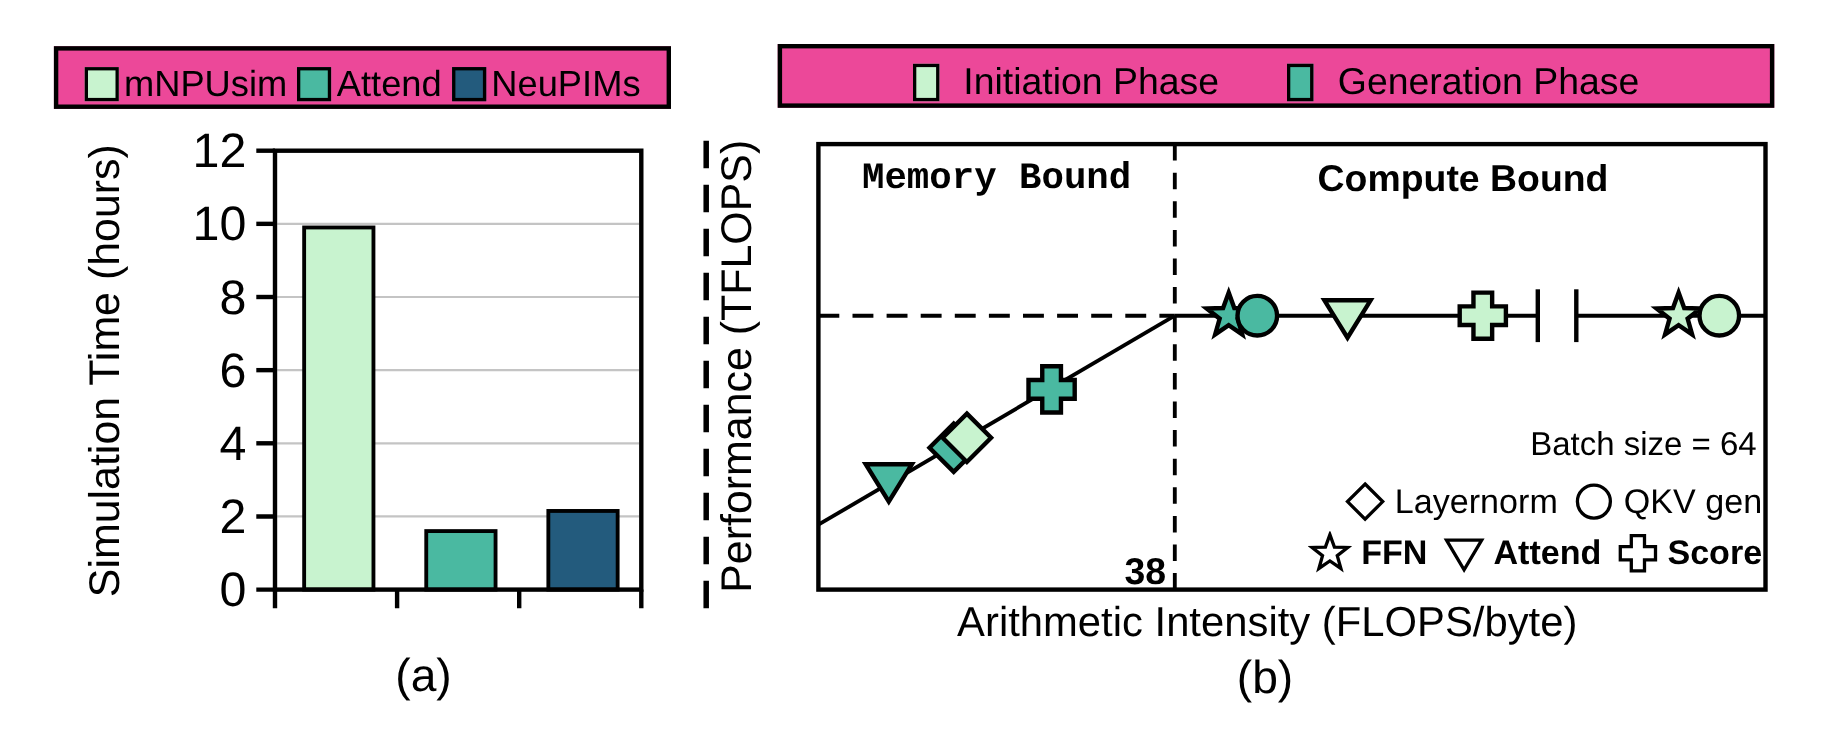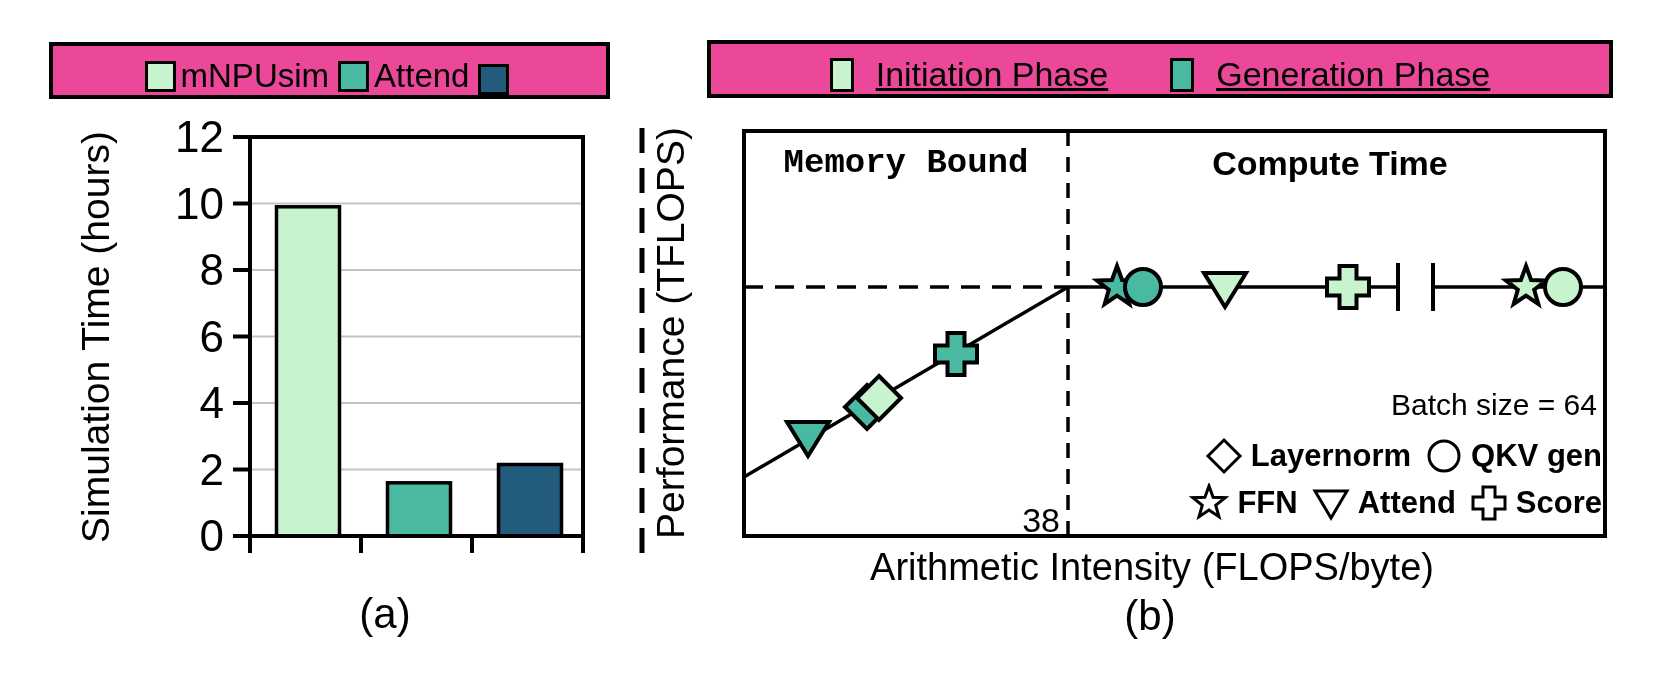--- a/index.html
+++ b/index.html
@@ -15,21 +15,21 @@
     display:flex; align-items:flex-end; justify-content:center;
   }
   .legend-item { display:flex; align-items:center; }
   .swatch { box-sizing:border-box; border:3px solid #000; display:inline-block; }
   .axis-label { font-size:39px; white-space:nowrap; }
   .region-label { font-size:34px; font-weight:bold; white-space:nowrap; }
   .panel-label { font-size:42px; white-space:nowrap; }
   .note { font-size:30px; white-space:nowrap; }
   .mkrow { display:flex; align-items:center; font-size:31px; white-space:nowrap; }
   .mkrow .ic { margin:0 8px 0 14px; flex:0 0 auto; display:block; }
-  .ridge-num { font-size:34px; font-weight:normal; }
+  .ridge-num { font-size:34px; font-weight:bold; }
   svg text { font-family:"Liberation Sans", sans-serif; fill:#000; }
   .tick-label { font-size:44px; }
   .frame { fill:none; stroke:#000; stroke-width:4; }
   .gridline { stroke:var(--grid-gray); stroke-width:2; }
   .tickmark { stroke:#000; stroke-width:4; }
   .bar { stroke:#000; stroke-width:3.5; }
   .roofline { stroke:#000; stroke-width:3.5; fill:none; }
   .dashline { stroke:#000; fill:none; }
   .mk { stroke:#000; stroke-width:4; }
   .keyicon { stroke:#000; stroke-width:3; fill:#fff; }
@@ -140,48 +140,49 @@
     <div class="legend-item" style="margin-right:9px">
       <span class="swatch" style="width:31px;height:31px;background:var(--light-green);margin-right:5px"></span>
       <span style="font-size:33px">mNPUsim</span>
     </div>
     <div class="legend-item" style="margin-right:9px">
       <span class="swatch" style="width:31px;height:31px;background:var(--teal);margin-right:5px"></span>
       <span style="font-size:33px">Attend</span>
     </div>
     <div class="legend-item">
       <span class="swatch" style="width:31px;height:31px;background:var(--navy);margin-right:5px"></span>
+      <span style="font-size:33px">NeuPIMs</span>
     </div>
   </div>
 
   <div class="abs vlabel axis-label" style="left:96px;top:337px;">Simulation Time (hours)</div>
 
   <div class="abs center panel-label" style="left:385px;top:614px;">(a)</div>
 
-  <div class="abs legend-box" style="left:707px;top:40px;width:906px;height:58px;text-decoration:underline;">
+  <div class="abs legend-box" style="left:707px;top:40px;width:906px;height:58px;">
     <div class="legend-item" style="margin-right:62px">
       <span class="swatch" style="width:24px;height:34px;background:var(--light-green);margin-right:22px"></span>
       <span style="font-size:34px">Initiation Phase</span>
     </div>
     <div class="legend-item">
       <span class="swatch" style="width:24px;height:34px;background:var(--teal);margin-right:22px"></span>
       <span style="font-size:34px">Generation Phase</span>
     </div>
   </div>
 
   <div class="abs vlabel axis-label" style="left:671px;top:333px;">Performance (TFLOPS)</div>
 
   <div class="abs center region-label" style="left:906px;top:163px;font-family:Liberation Mono, monospace;">Memory Bound</div>
-  <div class="abs center region-label" style="left:1330px;top:163px;">Compute Time</div>
+  <div class="abs center region-label" style="left:1330px;top:163px;">Compute Bound</div>
 
   <div class="abs ridge-num" style="right:601px;top:501px;">38</div>
 
   <div class="abs note" style="right:64px;top:388px;">Batch size = 64</div>
 
-  <div class="abs mkrow" style="right:59px;top:437px;font-weight:bold;">
+  <div class="abs mkrow" style="right:59px;top:437px;">
     <svg class="ic" width="38" height="38" viewBox="-19 -19 38 38">
       <polygon class="keyicon" points="0,-16 16,0 0,16 -16,0"></polygon>
     </svg>
     <span>Layernorm</span>
     <svg class="ic" width="38" height="38" viewBox="-19 -19 38 38">
       <circle class="keyicon" r="15"></circle>
     </svg>
     <span>QKV gen</span>
   </div>
 

